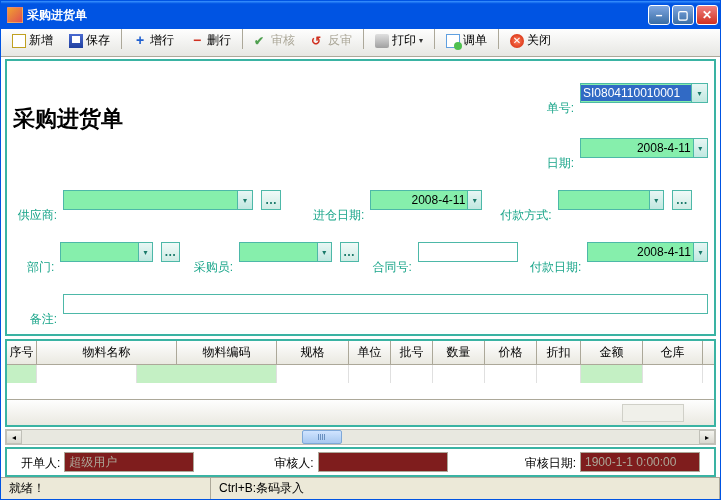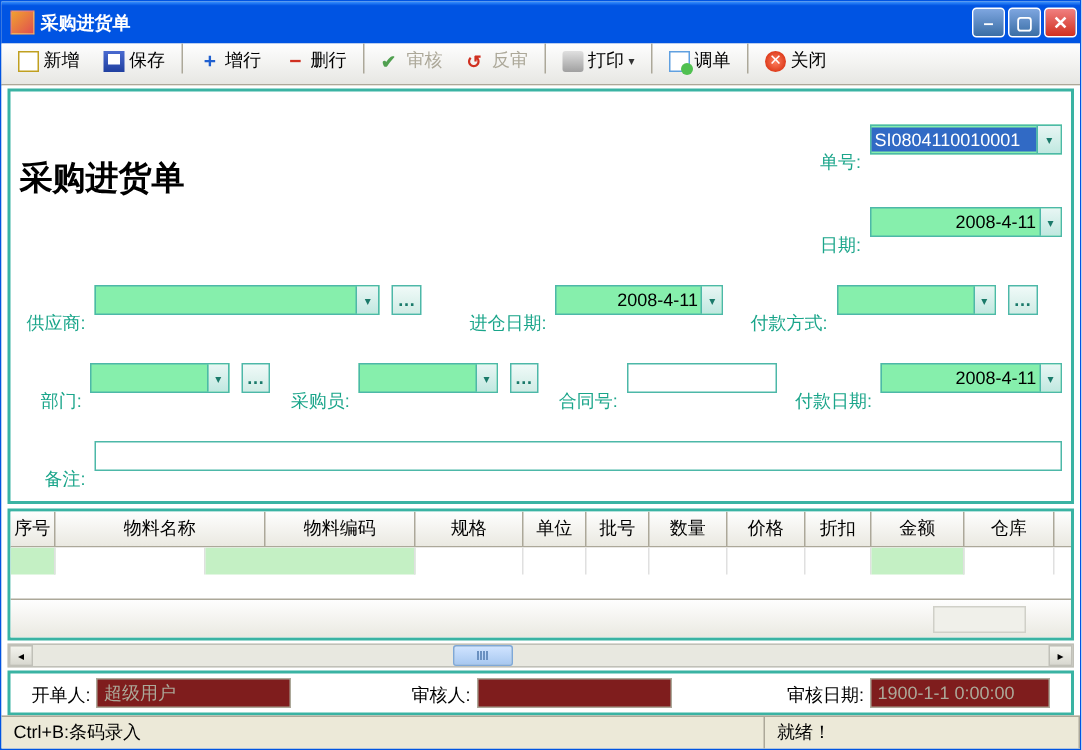--- a/index.html
+++ b/index.html
@@ -240,16 +240,16 @@
       <span style="flex:0 0 80px"></span>
       <span>审核人:</span>
       <div class="ro-field" style="width:130px;margin-left:4px"></div>
       <span style="flex:1"></span>
       <span>审核日期:</span>
       <div class="ro-field" style="width:120px;margin-left:4px">1900-1-1 0:00:00</div>
     </div>
   </div>
 
   <div class="statusbar">
+    <div class="sb-cell" style="width:210px">就绪！</div>
     <div class="sb-cell" style="flex:1">Ctrl+B:条码录入</div>
-    <div class="sb-cell" style="width:210px">就绪！</div>
   </div>
 </div>
 
 </body></html>

